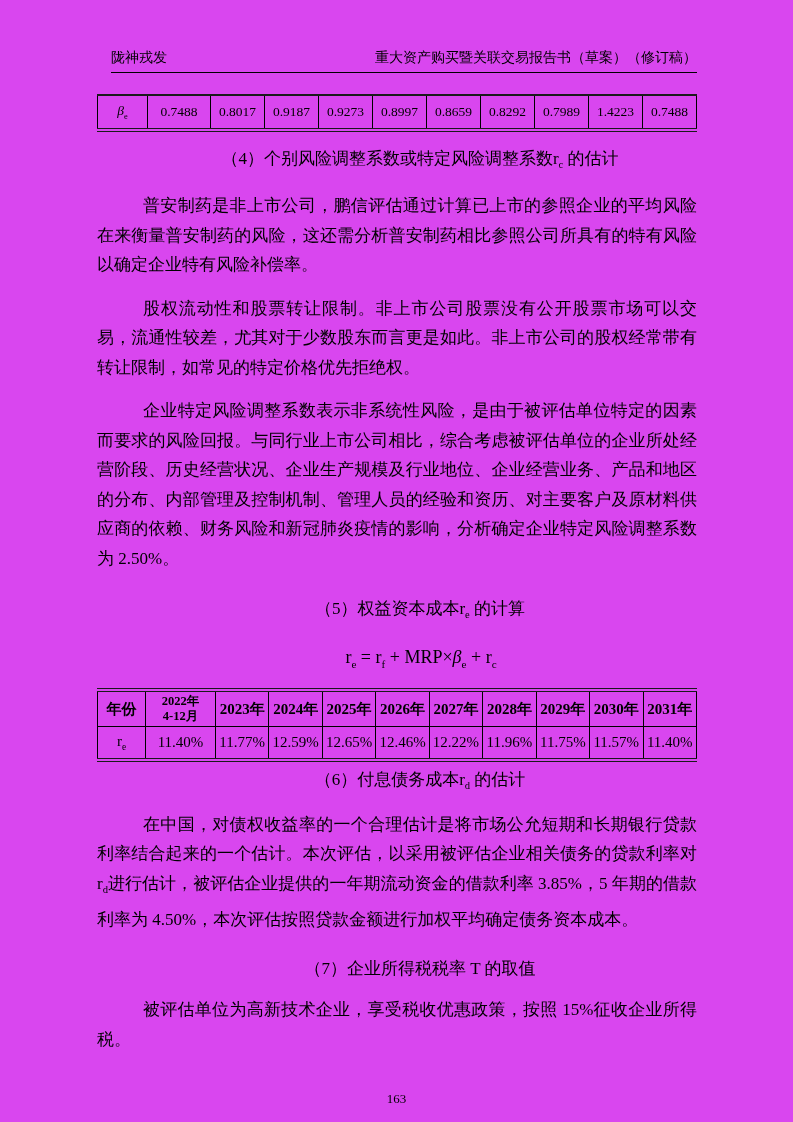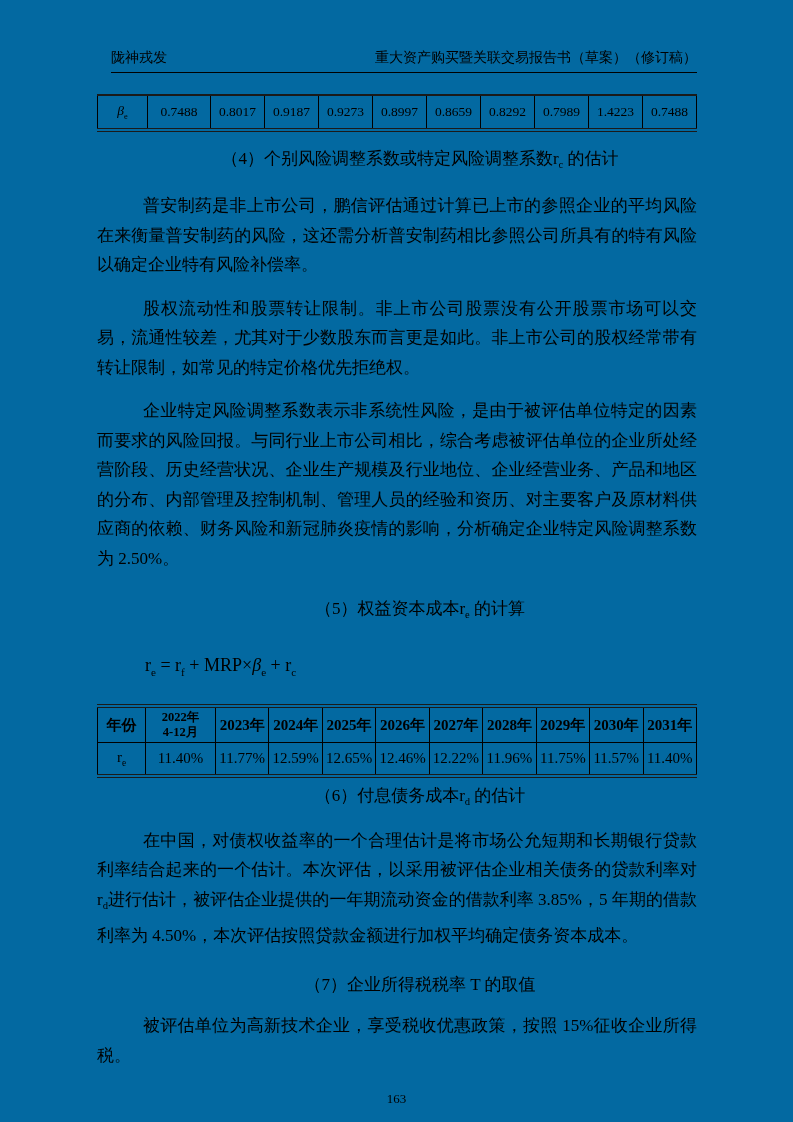--- a/index.html
+++ b/index.html
@@ -1,21 +1,21 @@
 <!DOCTYPE html>
 <html><head>
 <meta charset="utf-8">
 <style>
   html, body { margin: 0; padding: 0; background: #888; }
   .page {
     position: relative;
     width: 793px;
     height: 1122px;
     margin: 0 auto;
-    background: #0369a1;
+    background: #d946ef;
     color: #000;
     font-family: "Liberation Serif", "DejaVu Serif", serif;
     overflow: hidden;
   }
   .content { padding: 0 96px 0 97px; }
 
   
   .doc-header {
     margin-left: 14px;
     padding-top: 49px;
@@ -73,21 +73,22 @@
     text-align: justify;
     text-indent: 46px;
   }
   #h5 { margin-top: 24px; }
   #h6 { margin-top: 6px; }
   #h7 { margin-top: 23px; }
   .formula {
     margin-top: 19px;
     padding-left: 48px;
     font-size: 18px;
-    line-height: 36px;
+    line-height: 20px;
+    text-align: center;
   }
   #p6 { margin-top: 11px; }
 
   .page-number {
     position: absolute;
     top: 1091px;
     left: 0;
     width: 100%;
     text-align: center;
     font-size: 13px;

